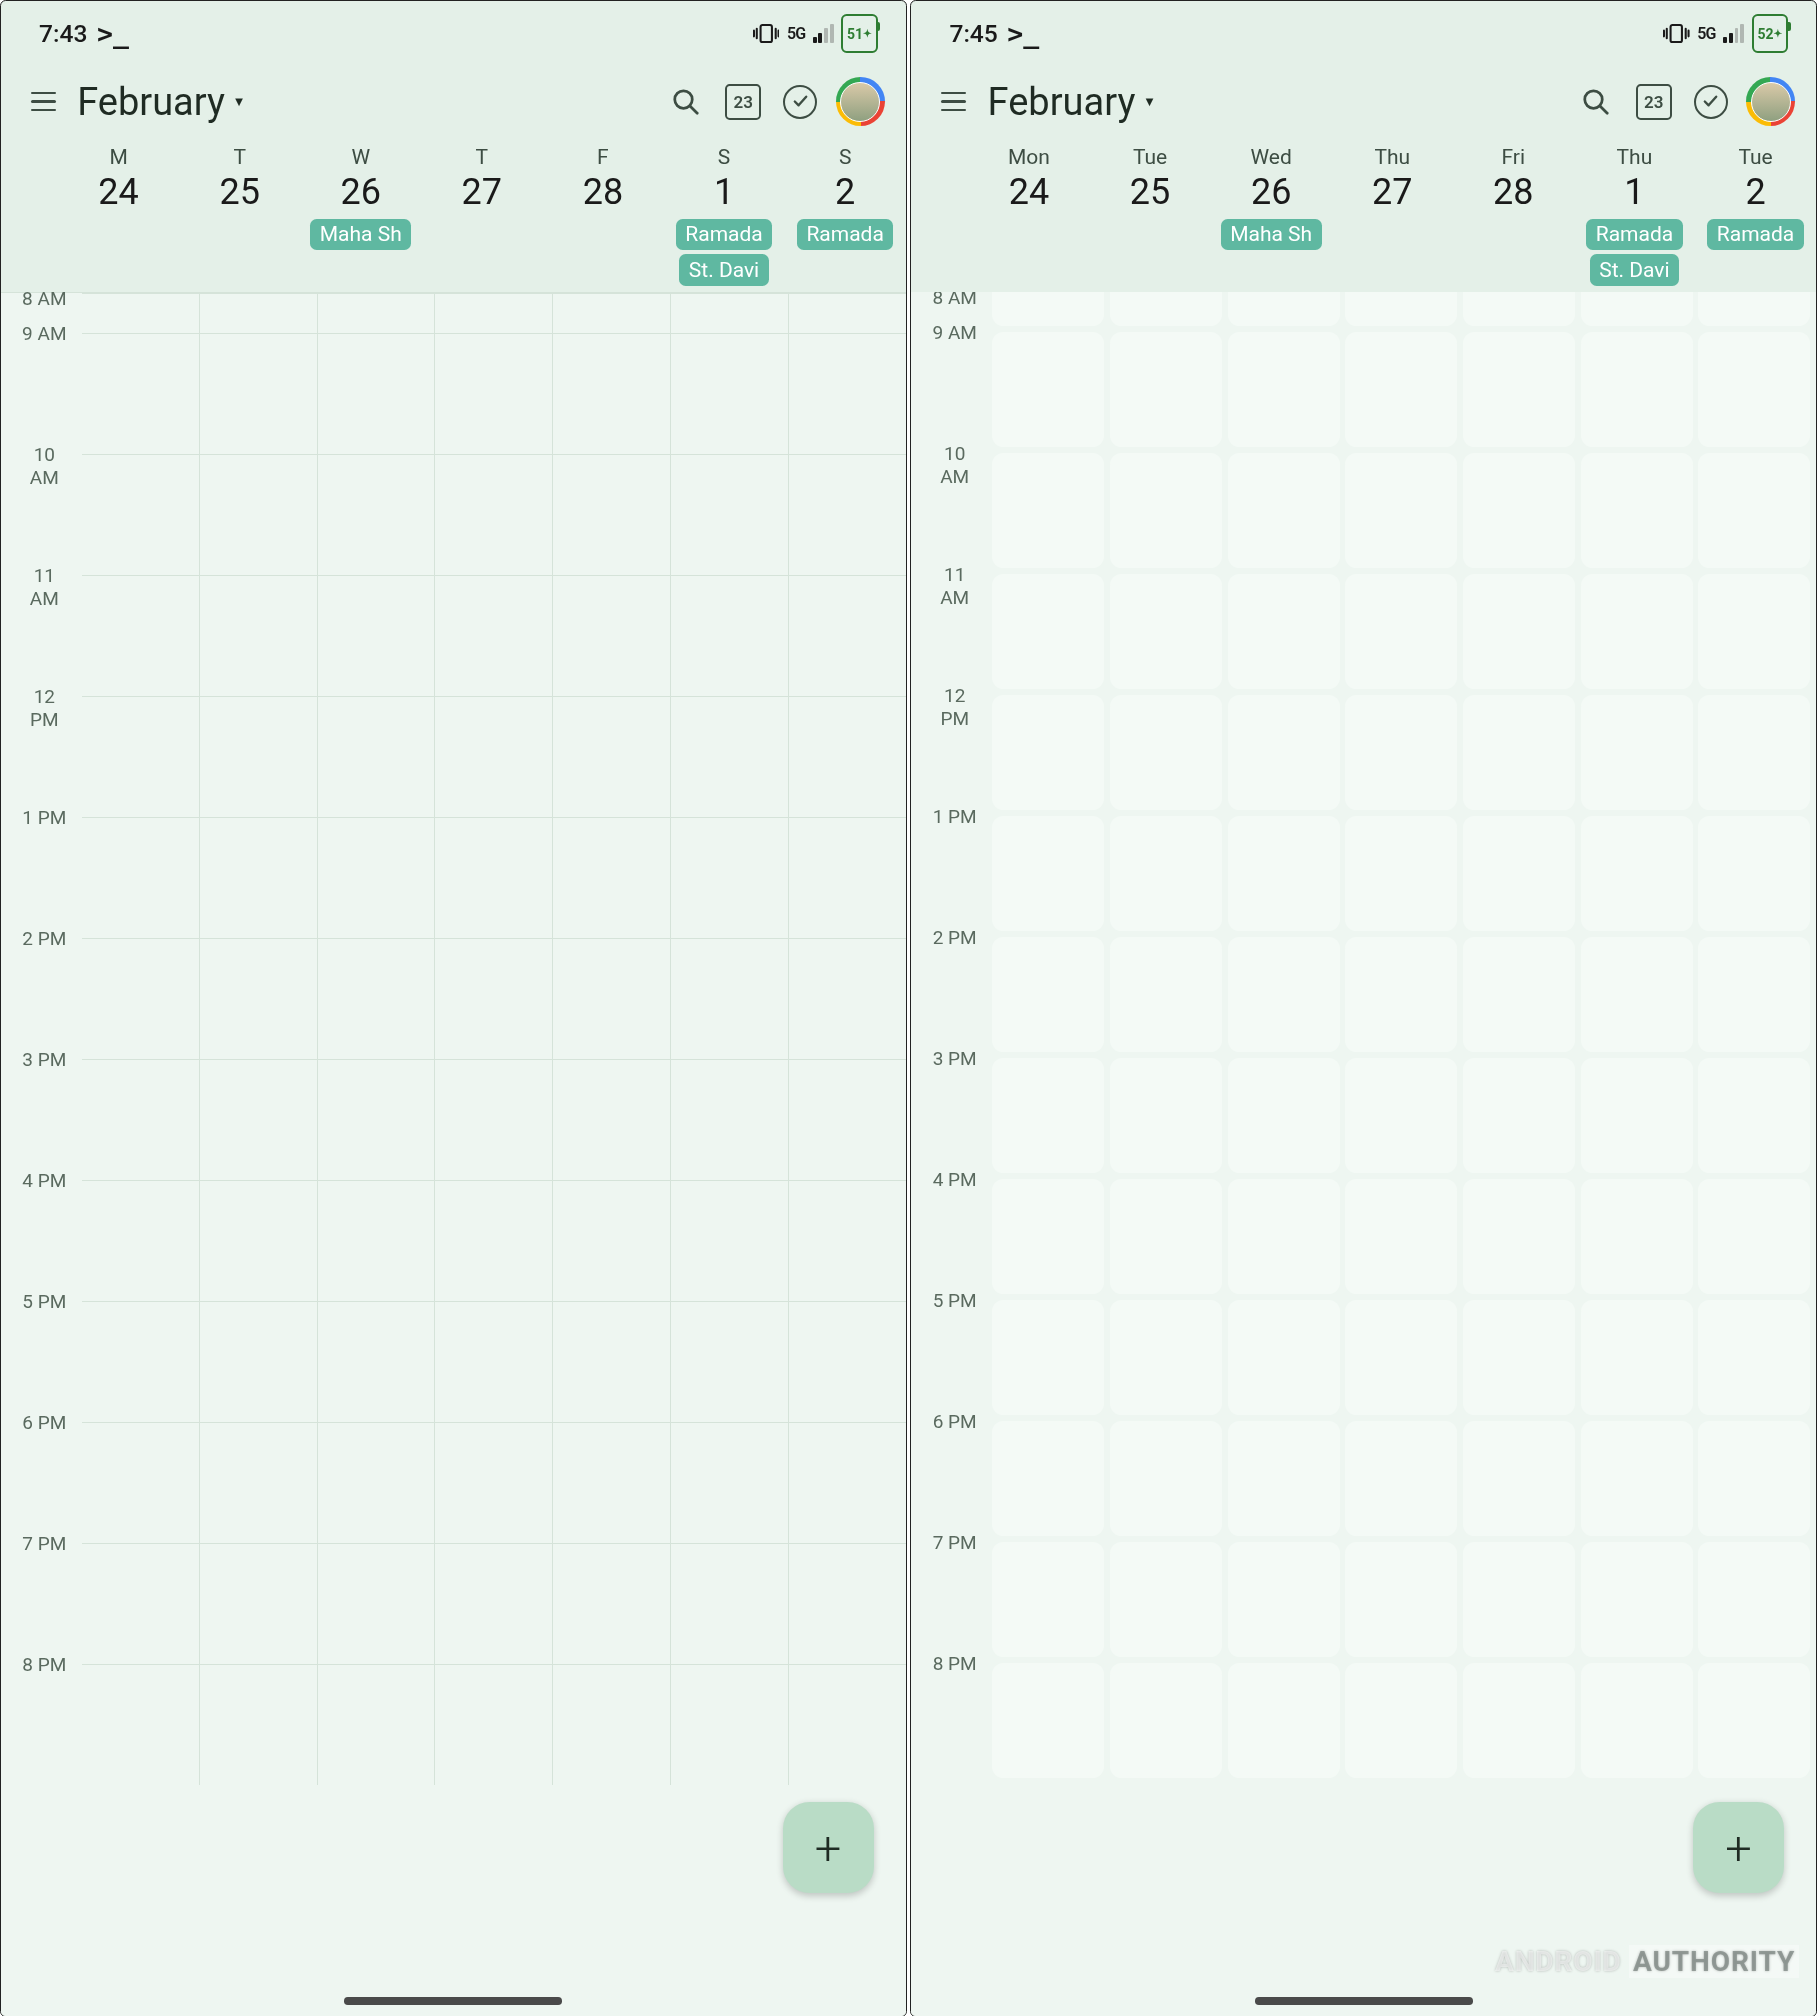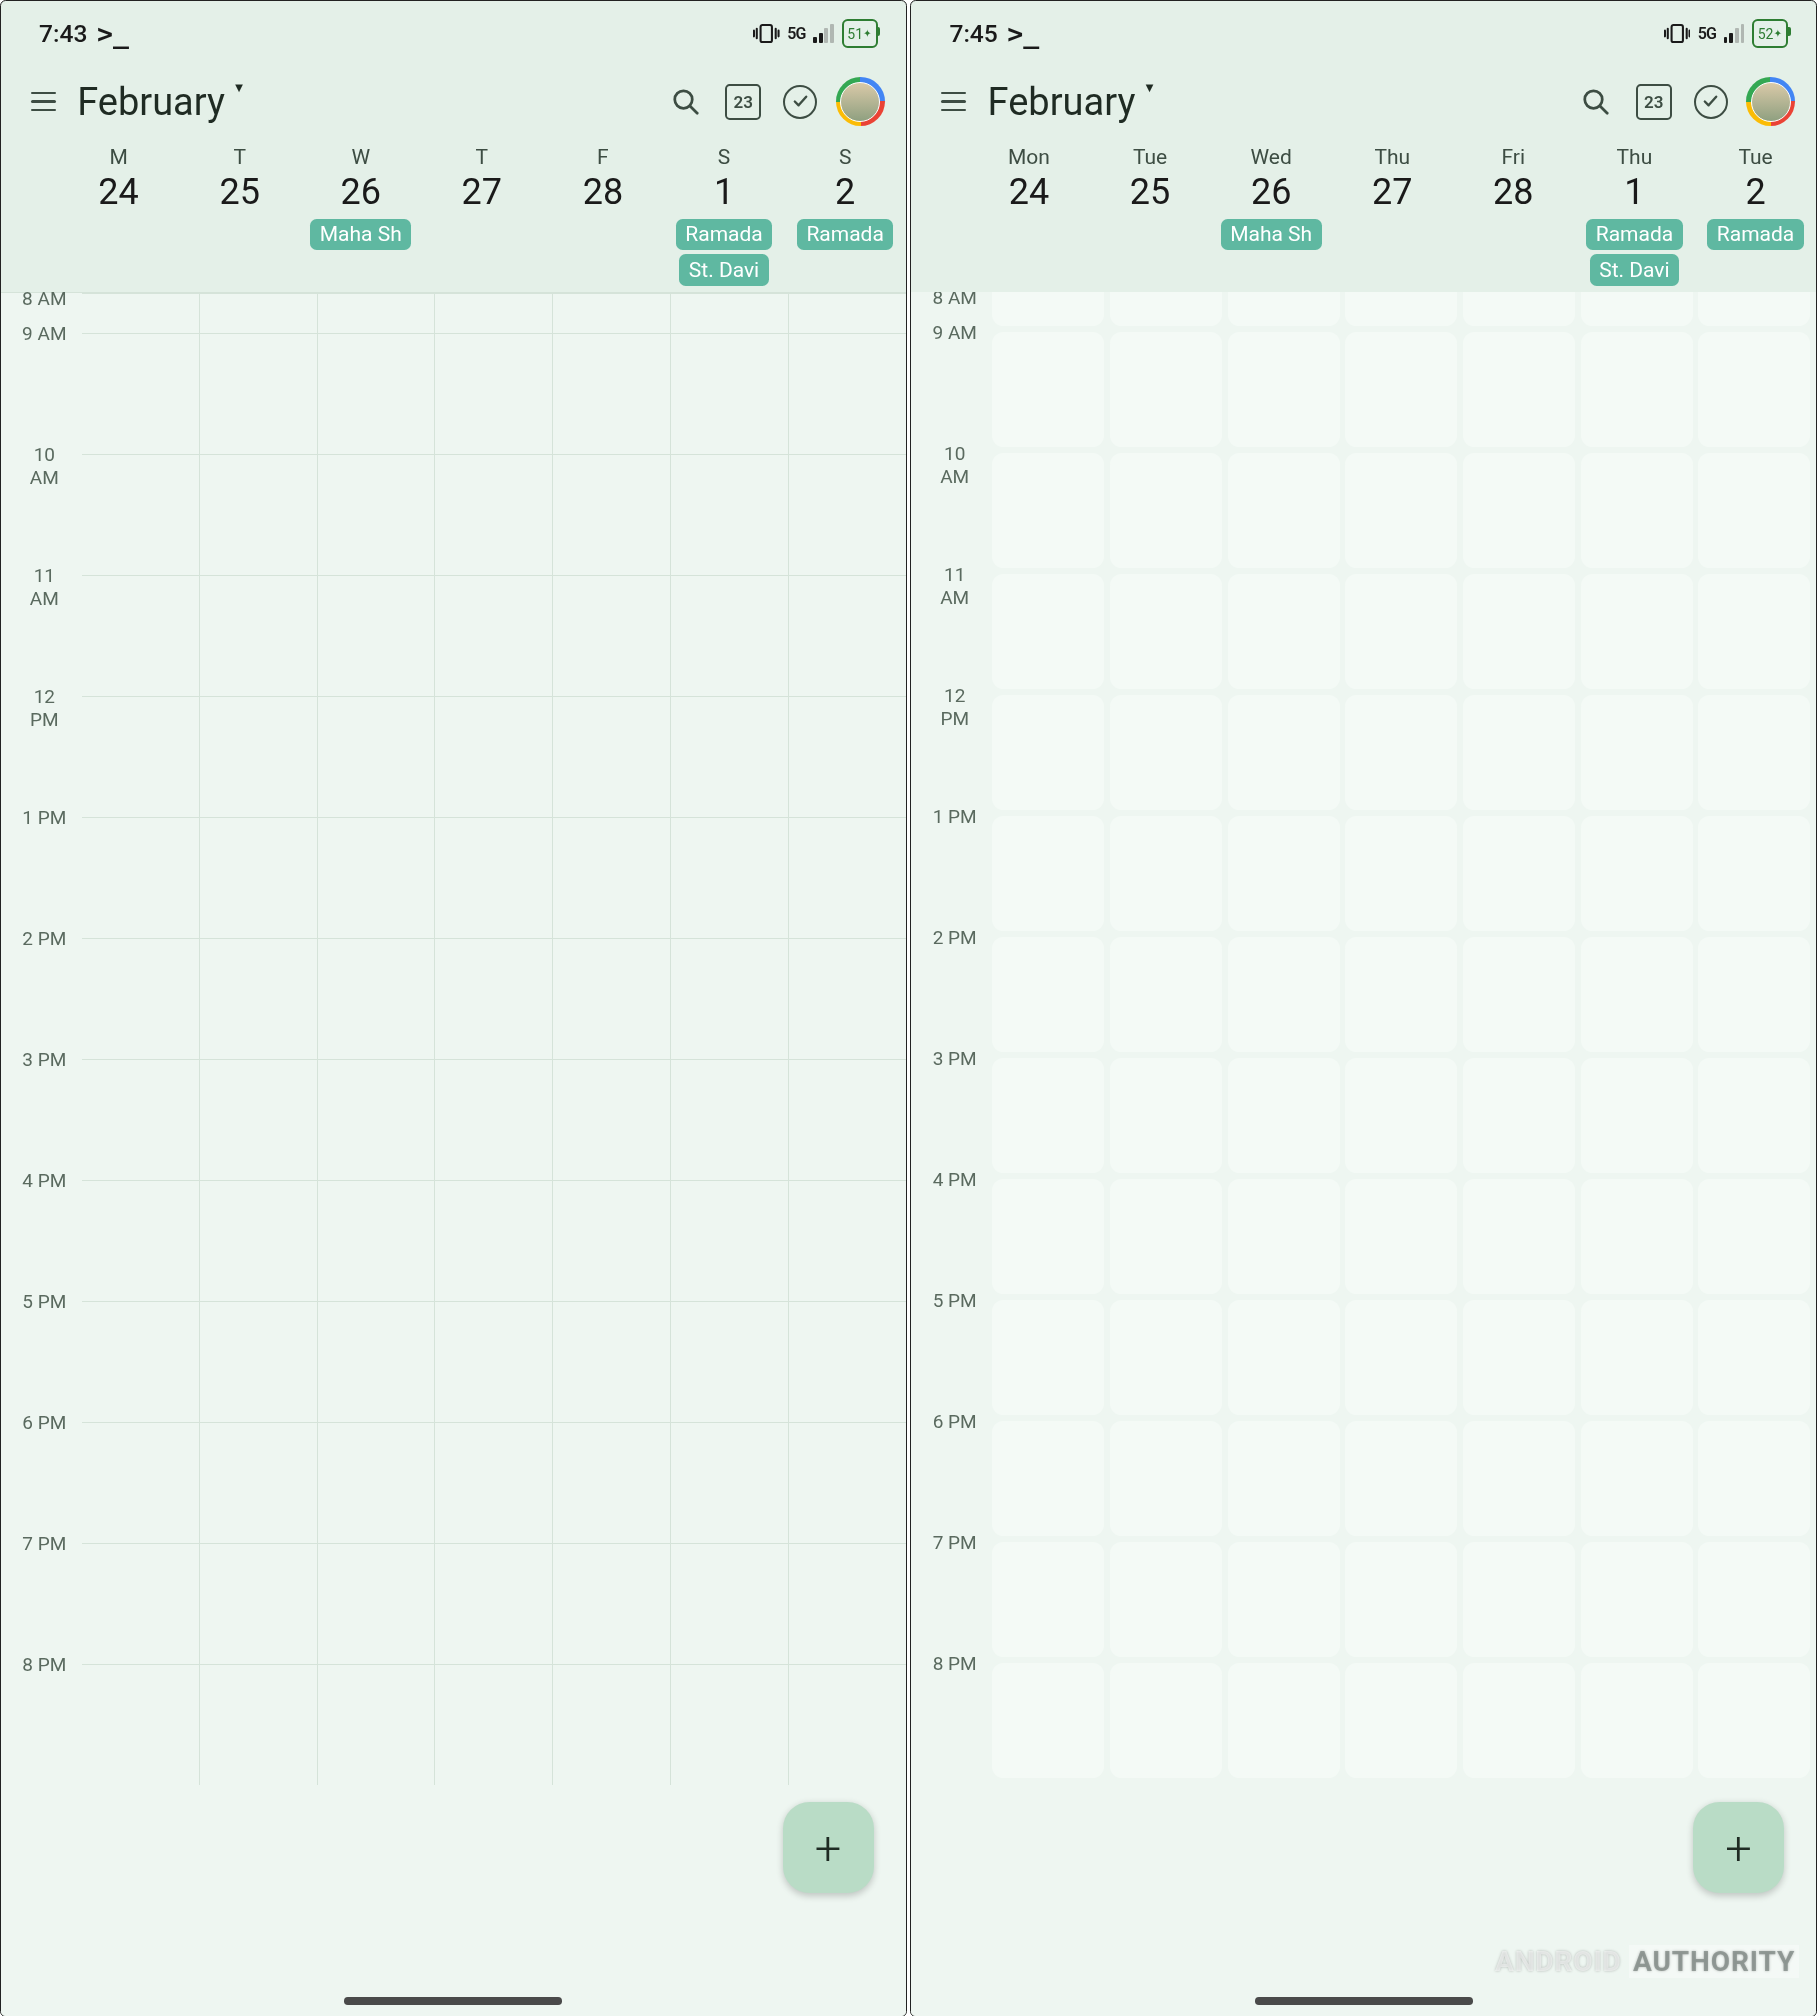--- a/index.html
+++ b/index.html
@@ -35,34 +35,34 @@
     .status-right { display: flex; align-items: center; gap: 7.6px; }
     .prompt-icon { font-family: monospace; font-weight: 600; font-size: 26.5px; }
     .vibrate-icon { display:inline-flex; align-items:center; }
     .ic5g { font-weight: 600; letter-spacing: -0.9px; font-size: 16px; }
     .signal-bars { display:inline-flex; align-items:flex-end; gap:1.9px; height:19px; }
     .signal-bars span { width:3.8px; background:#1a1a1a; border-radius:0.9px; }
     .signal-bars .b1{height:5.7px;} .signal-bars .b2{height:10.4px;} .signal-bars .b3{height:15px; background:#b0b7b2;} .signal-bars .b4{height:19px; background:#b0b7b2;}
     .battery {
       display:inline-flex; align-items:center; justify-content:space-between;
       border:2.4px solid #2e7d32; border-radius:5.7px; padding:0.9px 3.8px;
-      font-size:14px; font-weight:400; color:#2e7d32; position:relative; height:29px;
+      font-size:14px; font-weight:700; color:#2e7d32; position:relative; height:39px;
     }
     .battery::after{content:''; position:absolute; right:-4.7px; top:5.7px; width:2.8px; height:9.5px; background:#2e7d32; border-radius:0 1.9px 1.9px 0;}
 
     .app-bar {
       height: 87px;
       display: flex;
       align-items: center;
       padding: 0 21px;
       gap: 13.2px;
     }
     .hamburger { width:42px; height:42px; display:flex; flex-direction:column; justify-content:center; gap:5.7px; cursor:pointer; padding:8.5px; }
     .hamburger span { height:2.8px; background:#3d4d43; border-radius:1.9px; }
-    .month-picker { display:flex; gap:7.6px; font-size:38px; color:#1f2b23; cursor:pointer; }
+    .month-picker { display:flex; align-items:center; gap:7.6px; font-size:38px; color:#1f2b23; cursor:pointer; }
     .month-picker .chev { font-size:13.2px; color:#1f2b23; }
     .spacer { flex:1; }
     .icon-btn { width:44px; height:44px; display:flex; align-items:center; justify-content:center; color:#3d4d43; cursor:pointer; }
     .today-icon { border:2.4px solid #3d4d43; border-radius:4.7px; width:36px; height:36px; display:flex; align-items:center; justify-content:center; font-size:17px; font-weight:600; }
     .check-icon { width:34px; height:34px; border:2.4px solid #3d4d43; border-radius:50%; display:flex; align-items:center; justify-content:center; }
     .avatar { width:49px; height:49px; border-radius:50%; background:conic-gradient(#4285F4 0 25%, #EA4335 0 50%, #FBBC05 0 75%, #34A853 0 100%); display:flex; align-items:center; justify-content:center; cursor:pointer; }
     .avatar-inner { width:40px; height:40px; border-radius:50%; background:linear-gradient(#d9c9a8,#8fa080); border:1.9px solid #fff; }
 
     .week-header { display:flex; padding-left:57px; }
     .day-col-h { flex:1; text-align:center; }

